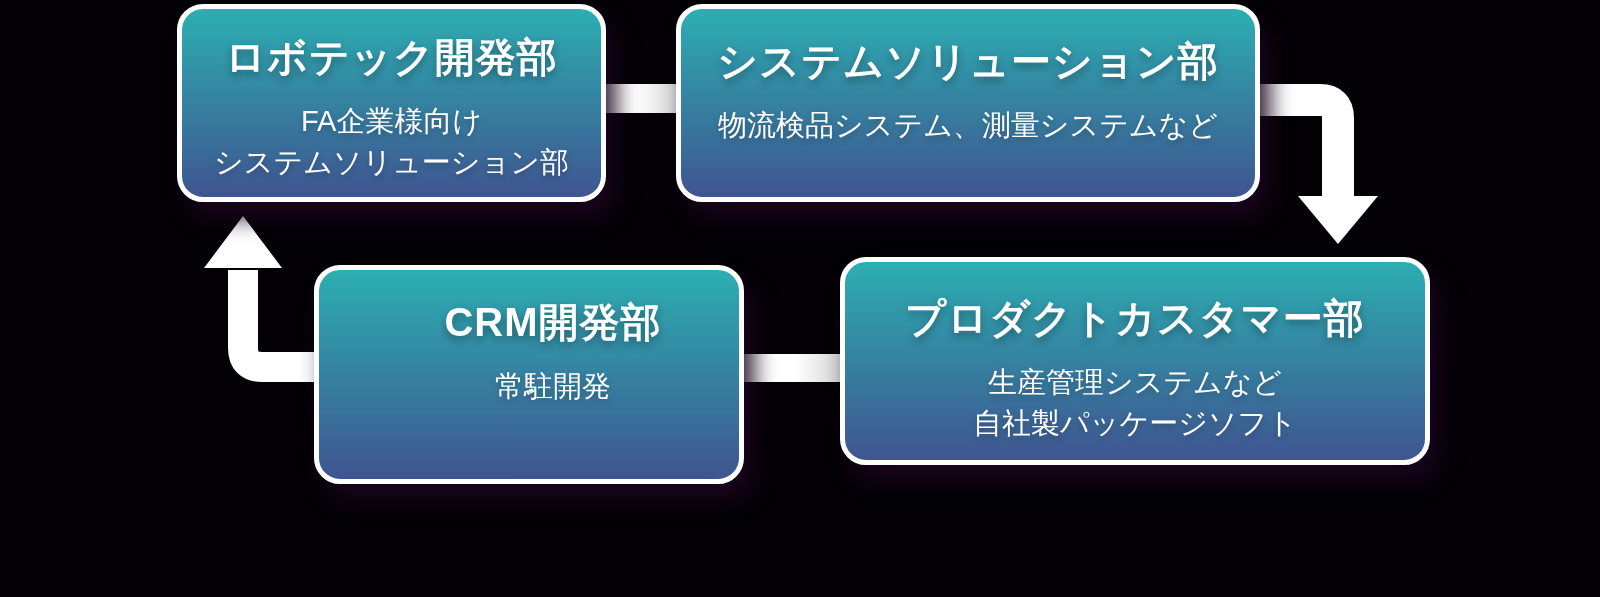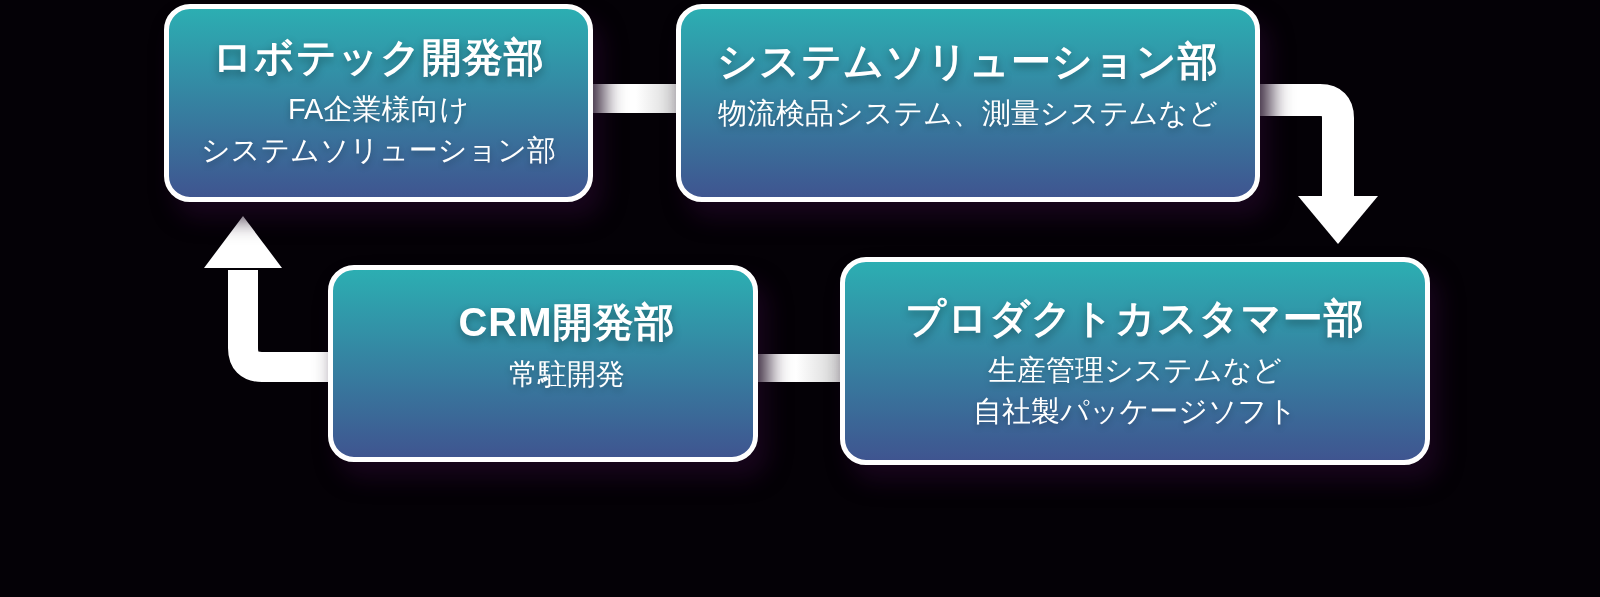--- a/index.html
+++ b/index.html
@@ -47,27 +47,27 @@
     text-shadow: 0 4px 8px rgba(0, 0, 0, 0.35);
     white-space: nowrap;
   }
   .dept-line {
     font-size: 29px;
     font-weight: 400;
     line-height: 1.42;
     text-shadow: 0 3px 6px rgba(0, 0, 0, 0.25);
     white-space: nowrap;
   }
-  .dept-body { margin-top: 8px; }
+  .dept-body { margin-top: 20px; }
   
-  #box-robotech        { left: 164px; top: 4px;   width: 429px; height: 198px; }
+  #box-robotech        { left: 177px; top: 4px;   width: 429px; height: 198px; }
   #box-robotech        .dept-title { margin-top: 24px; }
   #box-system-solution { left: 676px; top: 4px;   width: 584px; height: 198px; }
   #box-system-solution .dept-title { margin-top: 28px; }
-  #box-crm             { left: 328px; top: 265px; width: 430px; height: 197px; padding-left: 48px; }
+  #box-crm             { left: 314px; top: 265px; width: 430px; height: 219px; padding-left: 48px; }
   #box-crm             .dept-title { margin-top: 28px; }
   #box-product-customer{ left: 840px; top: 257px; width: 590px; height: 208px; }
   #box-product-customer .dept-title { margin-top: 32px; text-align: right; }
 </style>
 </head>
 <body>
 
 <div class="stage">
 
   <svg class="arrow-layer" width="1600" height="597" viewBox="0 0 1600 597" xmlns="http://www.w3.org/2000/svg">

